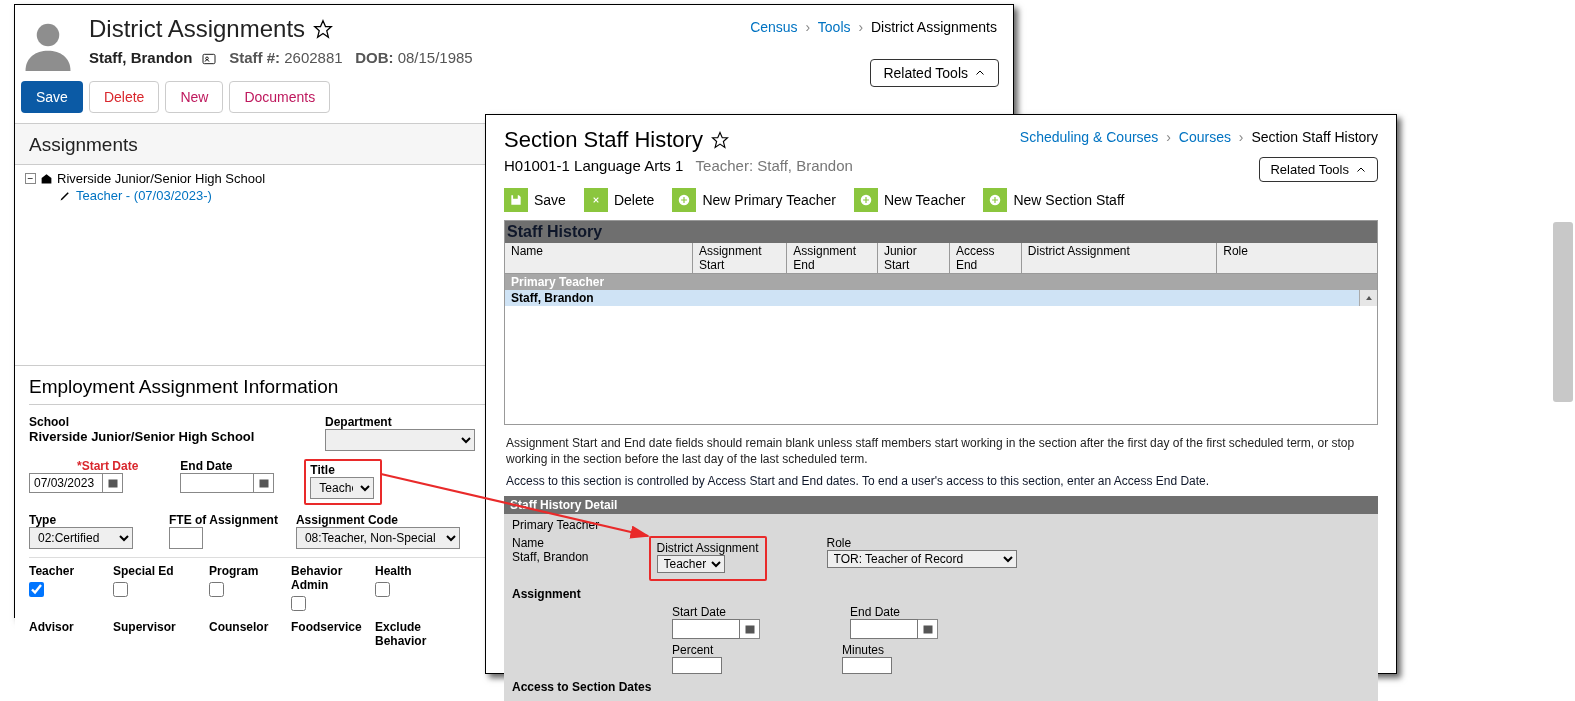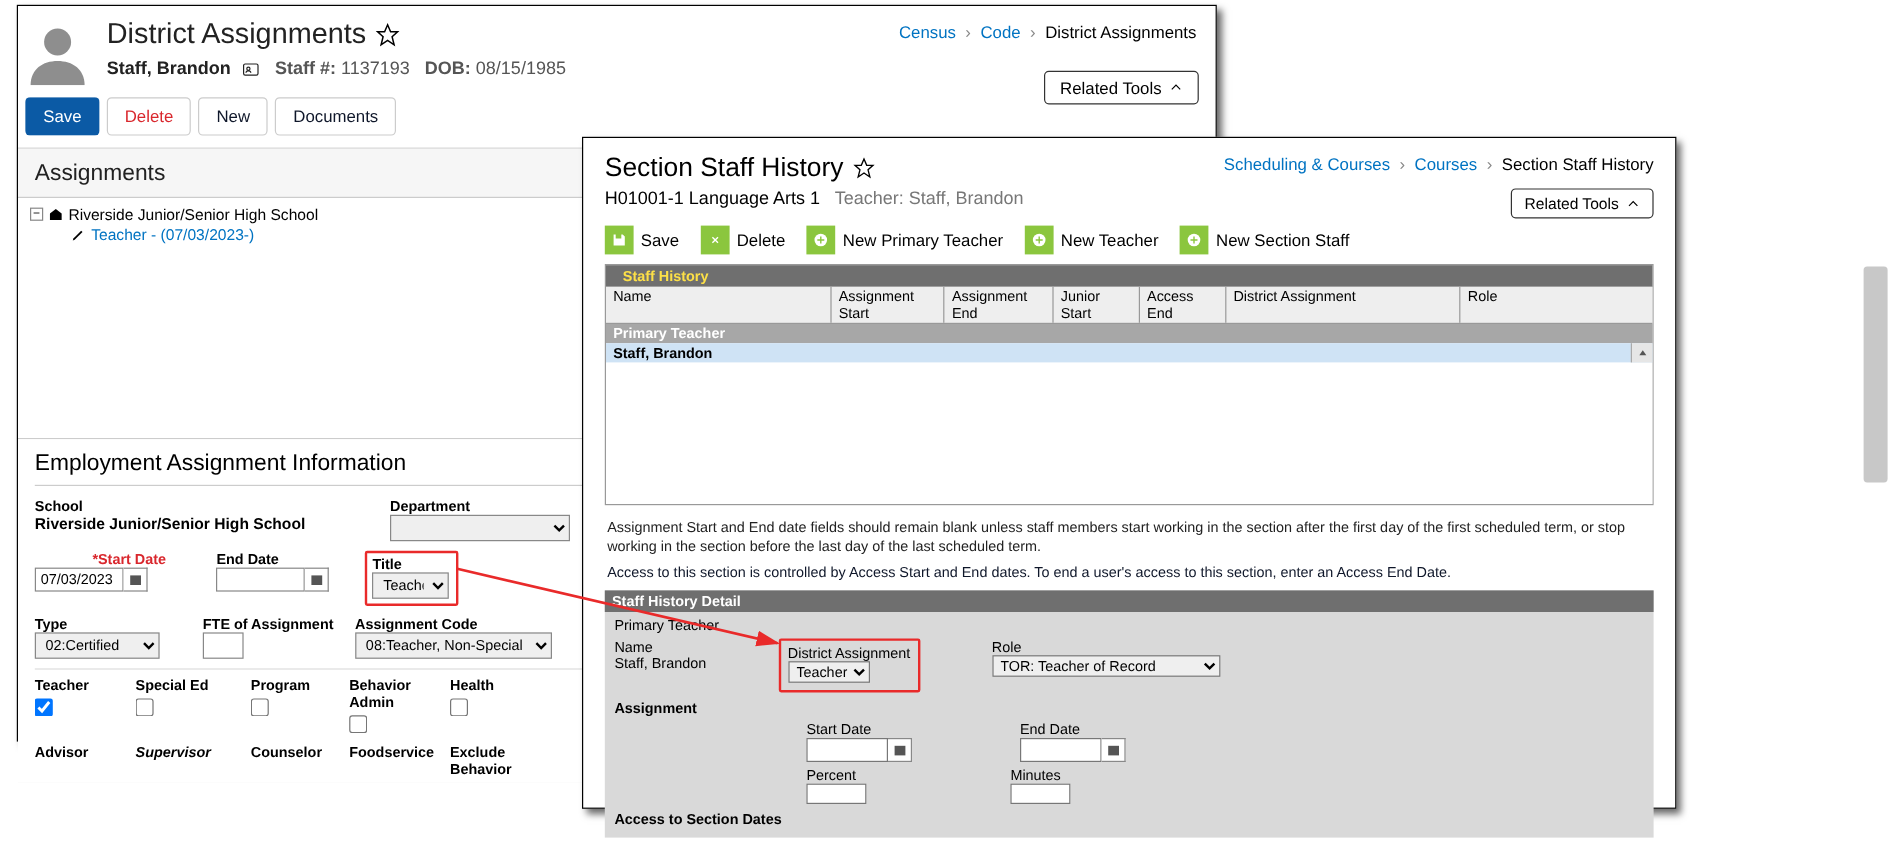--- a/index.html
+++ b/index.html
@@ -17,21 +17,21 @@
   .pa-breadcrumb { position: absolute; right: 16px; top: 14px; font-size: 14px; }
   .pa-breadcrumb .bc-link { color: #0073c2; cursor: pointer; }
   .pa-breadcrumb .bc-sep { color: #888; margin: 0 4px; }
   .related-tools { position: absolute; right: 14px; top: 54px; border:1px solid #333; border-radius:4px; padding:5px 12px; font-size:14px; background:#fff; display:flex; align-items:center; gap:6px; cursor:pointer;}
   .related-tools svg{width:12px;height:12px;stroke:#000;fill:none;stroke-width:2;}
 
   .pa-toolbar { padding: 6px 6px 10px 6px; display:flex; gap:6px; border-bottom:1px solid #ccc;}
   .btn { padding: 7px 14px; border-radius:4px; font-size:14px; cursor:pointer; border:1px solid transparent;}
   .btn-primary { background:#0b5aa5; color:#fff; }
   .btn-danger { background:#fff; color:#d9272d; border:1px solid #ccc;}
-  .btn-default { background:#fff; color:#0f172a; border:1px solid #ccc;}
+  .btn-default { background:#fff; color:#be185d; border:1px solid #ccc;}
 
   .pa-body { background:#f2f2f2; padding:0;}
   .section-hdr { font-size:19px; padding:10px 14px 8px 14px; color:#222; border-bottom:1px solid #ccc; background:#f6f6f6;}
   .tree { background:#fff; margin:0; padding:6px 10px 160px 10px; font-size:13px; border-bottom:1px solid #ccc;}
   .tree-row { display:flex; align-items:center; gap:4px; margin-bottom:2px;}
   .tree-row .sq { width:11px;height:11px;border:1px solid #888;display:inline-flex;align-items:center;justify-content:center;font-size:10px;line-height:10px;}
   .tree-row svg { width:13px;height:13px;fill:#000;}
   .tree-row.child { margin-left:34px; }
   .tree-row.child a { color:#0073c2; text-decoration:none;}
 
@@ -64,21 +64,21 @@
   .pb-breadcrumb .bc-sep{color:#888;margin:0 4px;}
   .pb-tools { position:absolute; right:18px; top:42px; border:1px solid #333; border-radius:4px; padding:4px 10px; font-size:13px; display:flex;align-items:center;gap:6px;cursor:pointer;}
   .pb-tools svg{width:12px;height:12px;stroke:#000;fill:none;stroke-width:2;}
 
   .pb-toolbar { display:flex; gap:18px; padding:10px 18px 8px 18px; align-items:center;}
   .gbtn { display:flex; align-items:center; gap:6px; cursor:pointer; font-size:14px;}
   .gbox { width:24px; height:24px; background:#8bc63e; display:flex; align-items:center; justify-content:center;}
   .gbox svg{width:14px;height:14px;fill:#fff;}
 
   .sh-panel { margin:0 18px; border:1px solid #999;}
-  .sh-title { background:#6f6f6f; color:#fde047; font-weight:700; font-size:12px; padding:2px 14px;}
+  .sh-title { background:#6f6f6f; color:#0f172a; font-weight:700; font-size:16px; padding:2px 2px;}
   .sh-head { background:#eee; border-bottom:1px solid #999; display:flex; font-size:12px;}
   .sh-head span{padding:1px 6px; border-right:1px solid #999;}
   .sh-c1{width:200px;} .sh-c2{width:100px;} .sh-c3{width:96px;} .sh-c4{width:76px;} .sh-c5{width:76px;} .sh-c6{width:208px;} .sh-c7{width:170px;}
   .sh-group { background:#a7a7a7; color:#fff; font-weight:700; font-size:12px; padding:1px 6px;}
   .sh-row { background:#cfe3f5; font-size:12px; padding:1px 6px; font-weight:700; position:relative;}
   .sh-scrollnotch { position:absolute; right:0; top:0; width:18px; height:16px; background:#e6e6e6; border-left:1px solid #aaa; display:flex;align-items:center;justify-content:center;}
   .sh-scrollnotch svg{width:10px;height:10px;fill:#555;}
   .sh-blank{height:118px; background:#fff;}
 
   .sh-help { margin:10px 20px 2px 20px; font-size:12px; color:#222; line-height:1.35;}
@@ -116,28 +116,28 @@
             <polygon points="12,2 15,9 22,9 16.5,14 18.5,22 12,17.5 5.5,22 7.5,14 2,9 9,9"></polygon>
           </svg>
       </div>
       <div class="pa-sub">
         <b>Staff, Brandon</b>
         &nbsp;<svg style="width:16px;height:16px;vertical-align:middle;fill:none;stroke:#222;stroke-width:1.5;" viewBox="0 0 24 24">
             <rect x="3" y="5" width="18" height="14" rx="2"></rect>
             <circle cx="9" cy="11" r="2"></circle>
             <path d="M6 16c0-1.5 1.5-2.5 3-2.5s3 1 3 2.5"></path>
           </svg>
-        &nbsp;&nbsp;<span class="grey"><b>Staff #:</b></span> <span class="grey">1137193</span>
+        &nbsp;&nbsp;<span class="grey"><b>Staff #:</b></span> <span class="grey">2602881</span>
         &nbsp;&nbsp;<span class="grey"><b>DOB:</b></span> <span class="grey">08/15/1985</span>
       </div>
     </div>
     <div class="pa-breadcrumb">
       <span class="bc-link">Census</span>
       <span class="bc-sep">›</span>
-      <span class="bc-link">Code</span>
+      <span class="bc-link">Tools</span>
       <span class="bc-sep">›</span>
       <span>District Assignments</span>
     </div>
     <div class="related-tools">
       <span>Related Tools</span>
       <svg viewBox="0 0 24 24">
           <polyline points="5,15 12,8 19,15"></polyline>
         </svg>
     </div>
   </div>
@@ -233,21 +233,21 @@
         <div class="chk" style="width:58px;"><label>Program</label><input type="checkbox" style=""></div>
         <div class="chk" style="width:60px;"><label>Behavior Admin</label><input type="checkbox" style=""></div>
         <div class="chk" style="width:90px;"><label>Health</label><input type="checkbox" style=""></div>
         <div class="chk">
             <label>Be</label>
           </div>
       </div>
 
       <div class="labelrow">
         <span style="width:60px;">Advisor</span>
-        <span style="width:72px;font-style:italic;">Supervisor</span>
+        <span style="width:72px;">Supervisor</span>
         <span style="width:58px;">Counselor</span>
         <span style="width:60px;">Foodservice</span>
         <span style="width:90px;">Exclude Behavior</span>
         <span>Se</span>
       </div>
     </div>
   </div>
 </div>
 
 <div class="panel-b">

